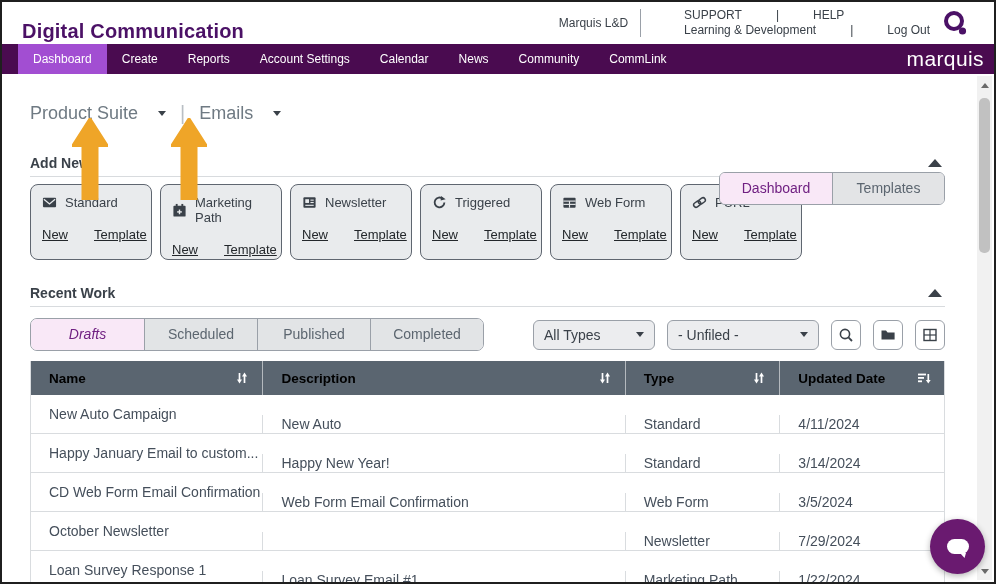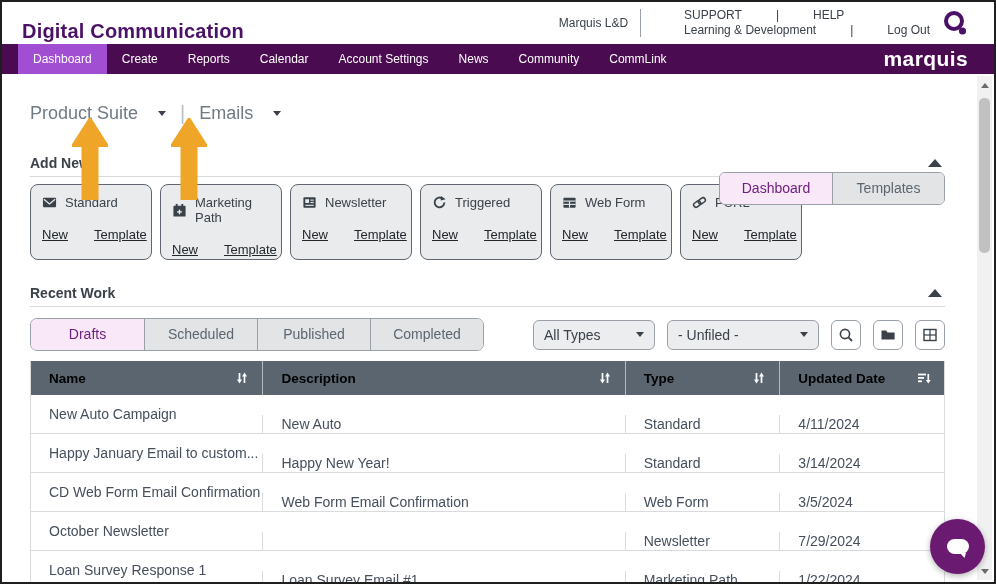--- a/index.html
+++ b/index.html
@@ -15,21 +15,21 @@
   .top-links { font-size:12px; color:#3A4149; line-height:15px; }
   .top-links span { cursor:pointer;margin-left:31px; }
   .tl-sep { color:#3A4149; padding:0 3px; }
   .hdr-search { width:28px; height:30px; cursor:pointer; display:flex; align-items:center; }
 
   
   .nav { position:absolute; top:42px; left:0; right:0; height:30px; background:#4A0B50; display:flex; align-items:stretch; }
   .nav-item { color:#fff; font-size:12px; line-height:30px; padding:0 15px; cursor:pointer; }
   .nav-item:first-child { margin-left:16px; }
   .nav-item.active { background:#A24ED2; }
-  .brand { position:absolute; right:26px; top:0; line-height:30px; color:#fff; font-size:21px; font-weight:bold; letter-spacing:0.4px; }
+  .brand { position:absolute; right:10px; top:0; line-height:30px; color:#fff; font-size:21px; font-weight:normal; letter-spacing:0.4px; }
 
   
   .content { position:absolute; top:72px; left:0; right:0; bottom:0; padding:0 49px 0 28px; overflow:hidden; }
 
   .crumb-row { margin-top:26px; height:26px; display:flex; align-items:center; gap:14px; color:#6F7A83; font-size:18px; }
   .crumb { display:flex; align-items:center; gap:20px; cursor:pointer; }
   .crumb-sep { color:#B9BEC4; font-size:20px; font-weight:300; }
   .caret-down { width:0; height:0; border-left:4px solid transparent; border-right:4px solid transparent; border-top:5px solid #3A4149; display:inline-block; }
 
   .view-toggle { position:absolute; top:98px; right:49px; display:flex; border:1px solid #9AA0A8; border-radius:6px; overflow:hidden; height:33px; }
@@ -48,21 +48,21 @@
   .card { width:122px; height:76px; background:#E9EBED; border:1px solid #5F6670; border-radius:8px; padding:10px 11px; }
   .card-top { display:flex; align-items:center; gap:8px; font-size:13px; color:#3A4149; }
   .card-icon { color:#3A4149; display:flex; }
   .card-links { margin-top:17px; display:flex; gap:26px; font-size:13px; color:#23272B; }
   .card-links a { color:#23272B; text-decoration:underline; cursor:pointer; }
 
   .toolbar { margin-top:11px; display:flex; justify-content:space-between; align-items:center; }
   .tabs { display:flex; border:1px solid #9AA0A8; border-radius:7px; overflow:hidden; height:33px; }
   .tab { width:113px; text-align:center; line-height:31px; font-size:14px; cursor:pointer; background:#E2E4E6; color:#5C6670; border-left:1px solid #9AA0A8; }
   .tab:first-child { border-left:none; }
-  .tab.active { background:#F9E8F7; color:#702082; }
+  .tab.active { background:#F9E8F7; color:#702082;font-style:italic; }
   .filters { display:flex; gap:12px; align-items:center; }
   .select { height:30px; background:#ECEDEF; border:1px solid #9AA0A8; border-radius:6px; display:flex; align-items:center; justify-content:space-between; padding:0 10px; font-size:14px; color:#3A4149; cursor:pointer; }
   .select.type { width:122px; }
   .select.folder { width:152px; }
   .icon-btn { width:30px; height:30px; background:#fff; border:1px solid #9AA0A8; border-radius:6px; display:flex; align-items:center; justify-content:center; color:#3A4149; cursor:pointer; }
 
   
   .table { margin-top:10px; width:915px; border-left:1px solid #D9DCDF; border-right:1px solid #D9DCDF; }
   .thead { display:flex; background:#5A6570; height:34px; }
   .th { display:flex; align-items:center; justify-content:space-between; color:#000000; font-size:13.5px; font-weight:bold; padding:0 13px 0 18px; cursor:pointer; }
@@ -112,22 +112,22 @@
             <circle cx="20.5" cy="22" r="3.6" fill="#4B1166"></circle>
           </svg>
       </span>
     </div>
   </div>
 
   <div class="nav">
     <div class="nav-item active">Dashboard</div>
     <div class="nav-item">Create</div>
     <div class="nav-item">Reports</div>
+    <div class="nav-item">Account Settings</div>
     <div class="nav-item">Calendar</div>
-    <div class="nav-item">Account Settings</div>
     <div class="nav-item">News</div>
     <div class="nav-item">Community</div>
     <div class="nav-item">CommLink</div>
     <div class="brand">marquis</div>
   </div>
 
   <div class="content">
 
     <div class="crumb-row">
       <span class="crumb">

